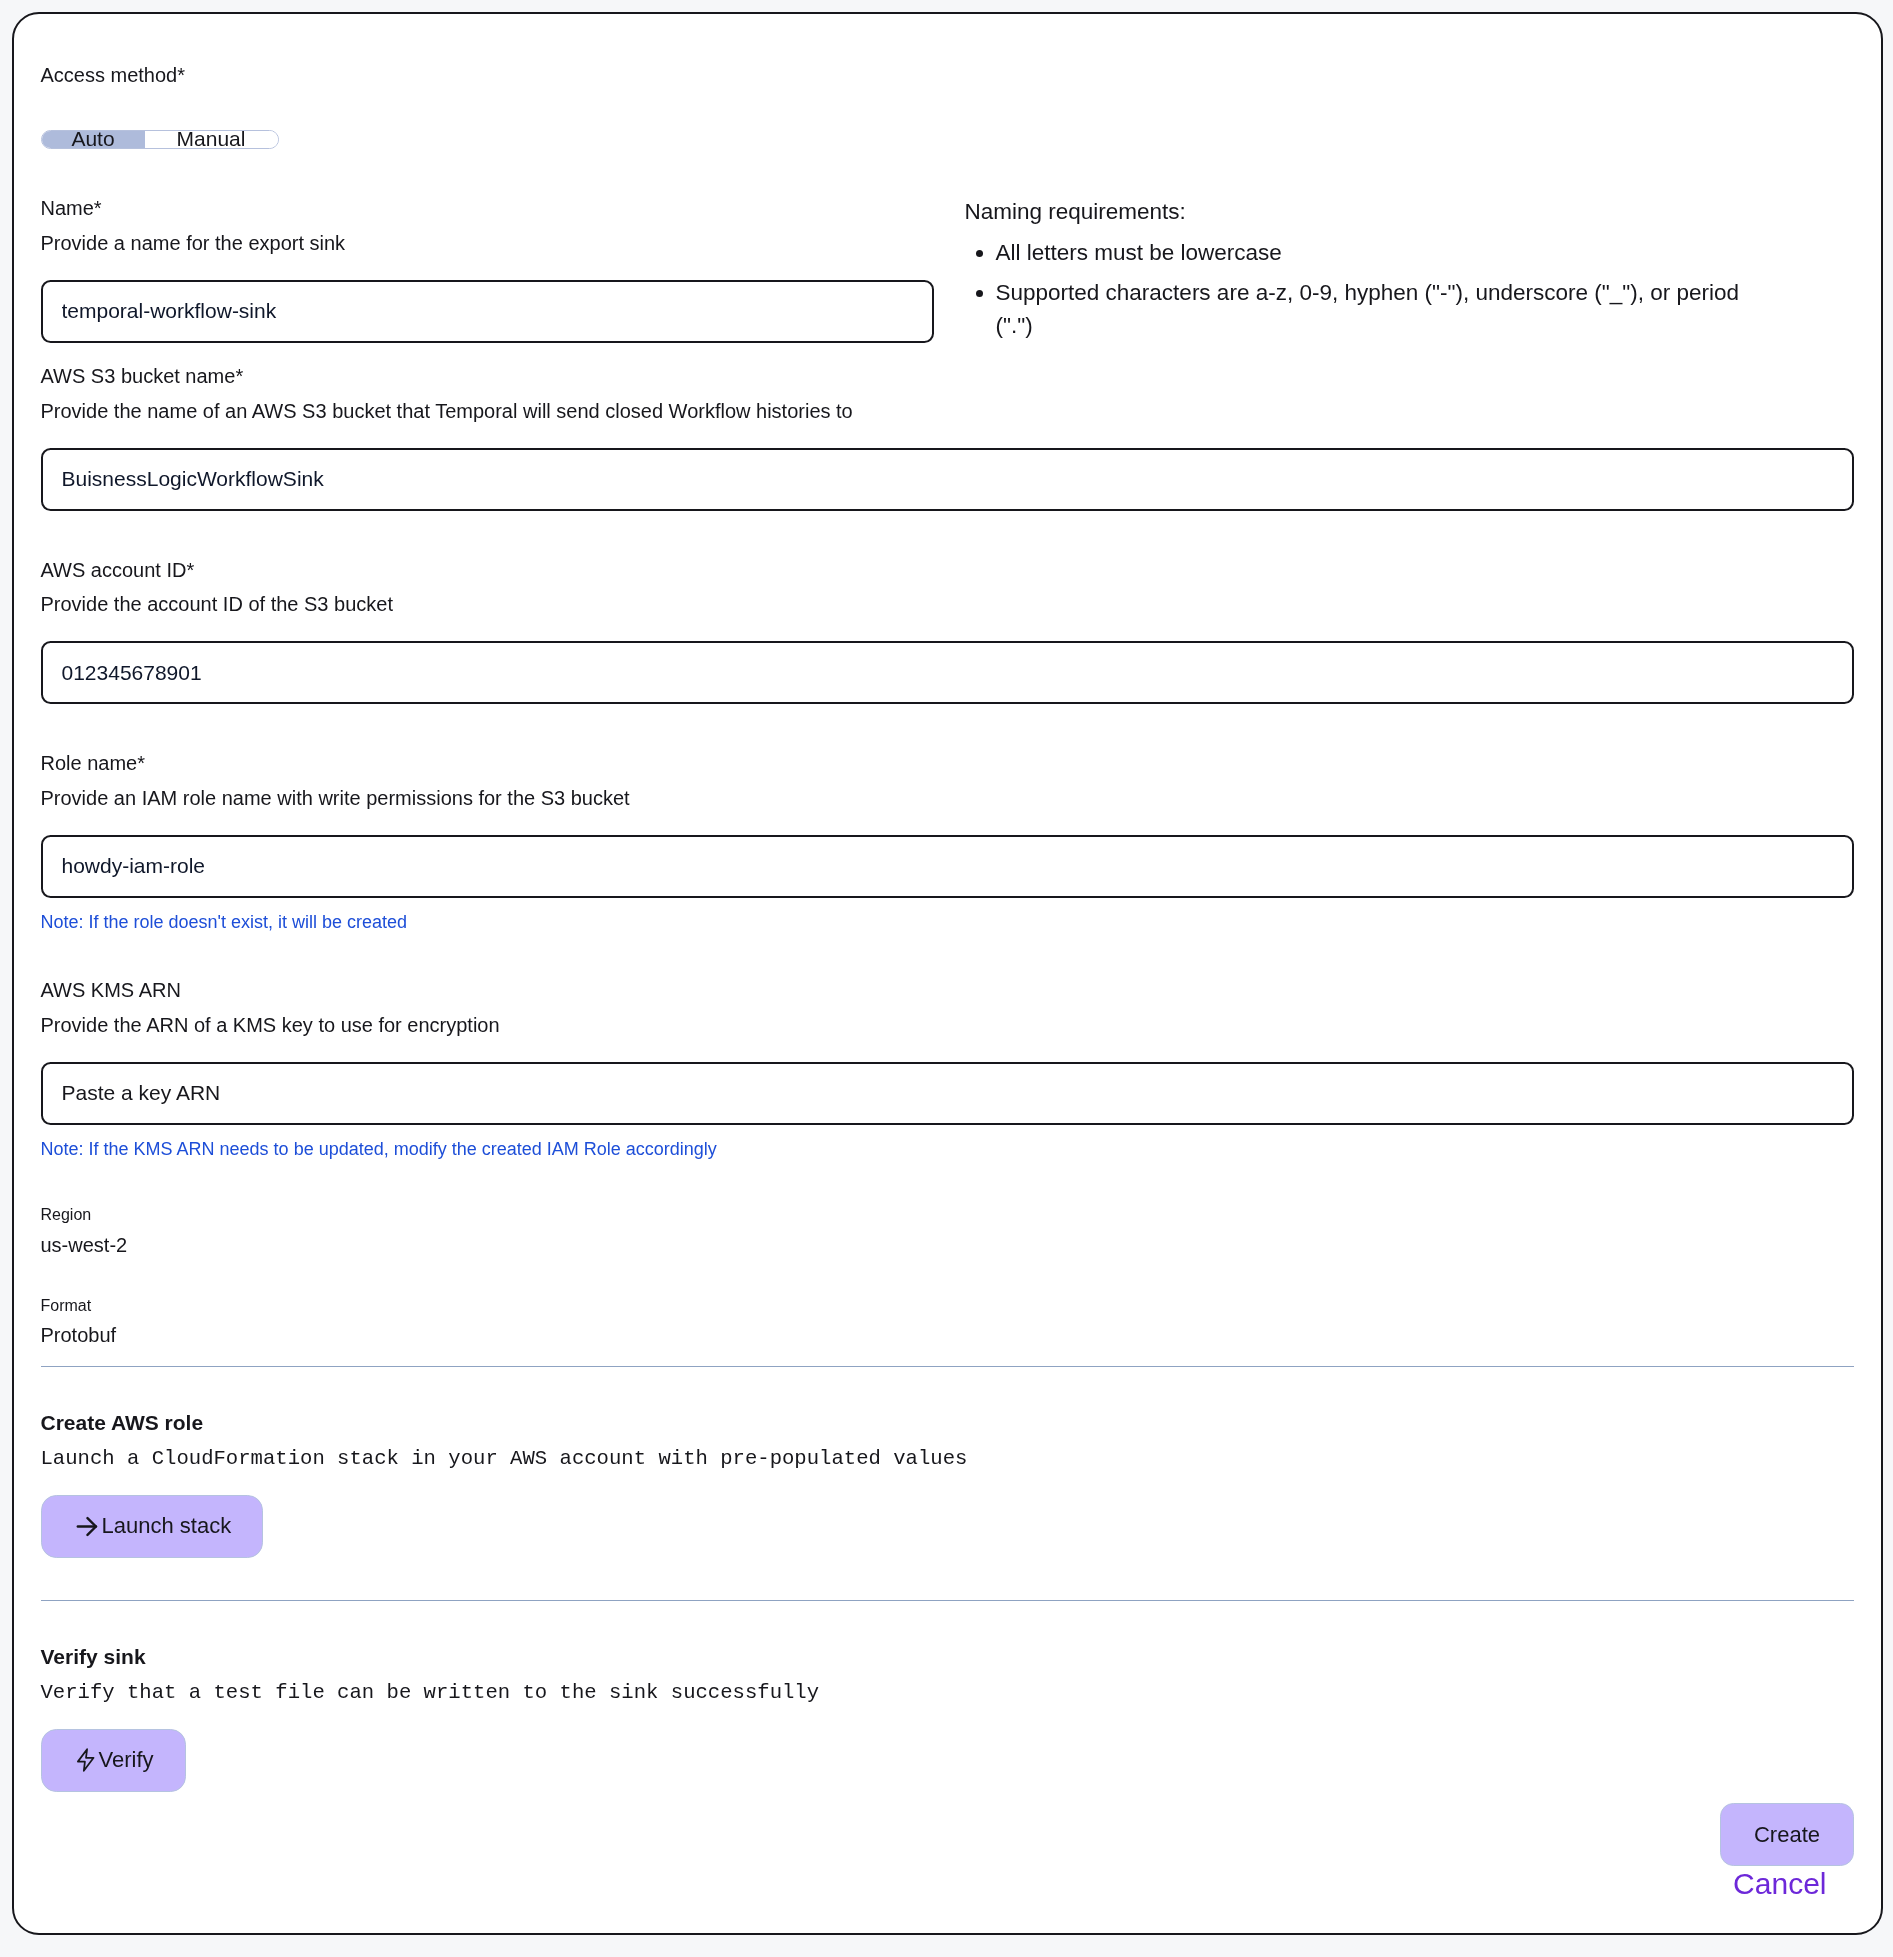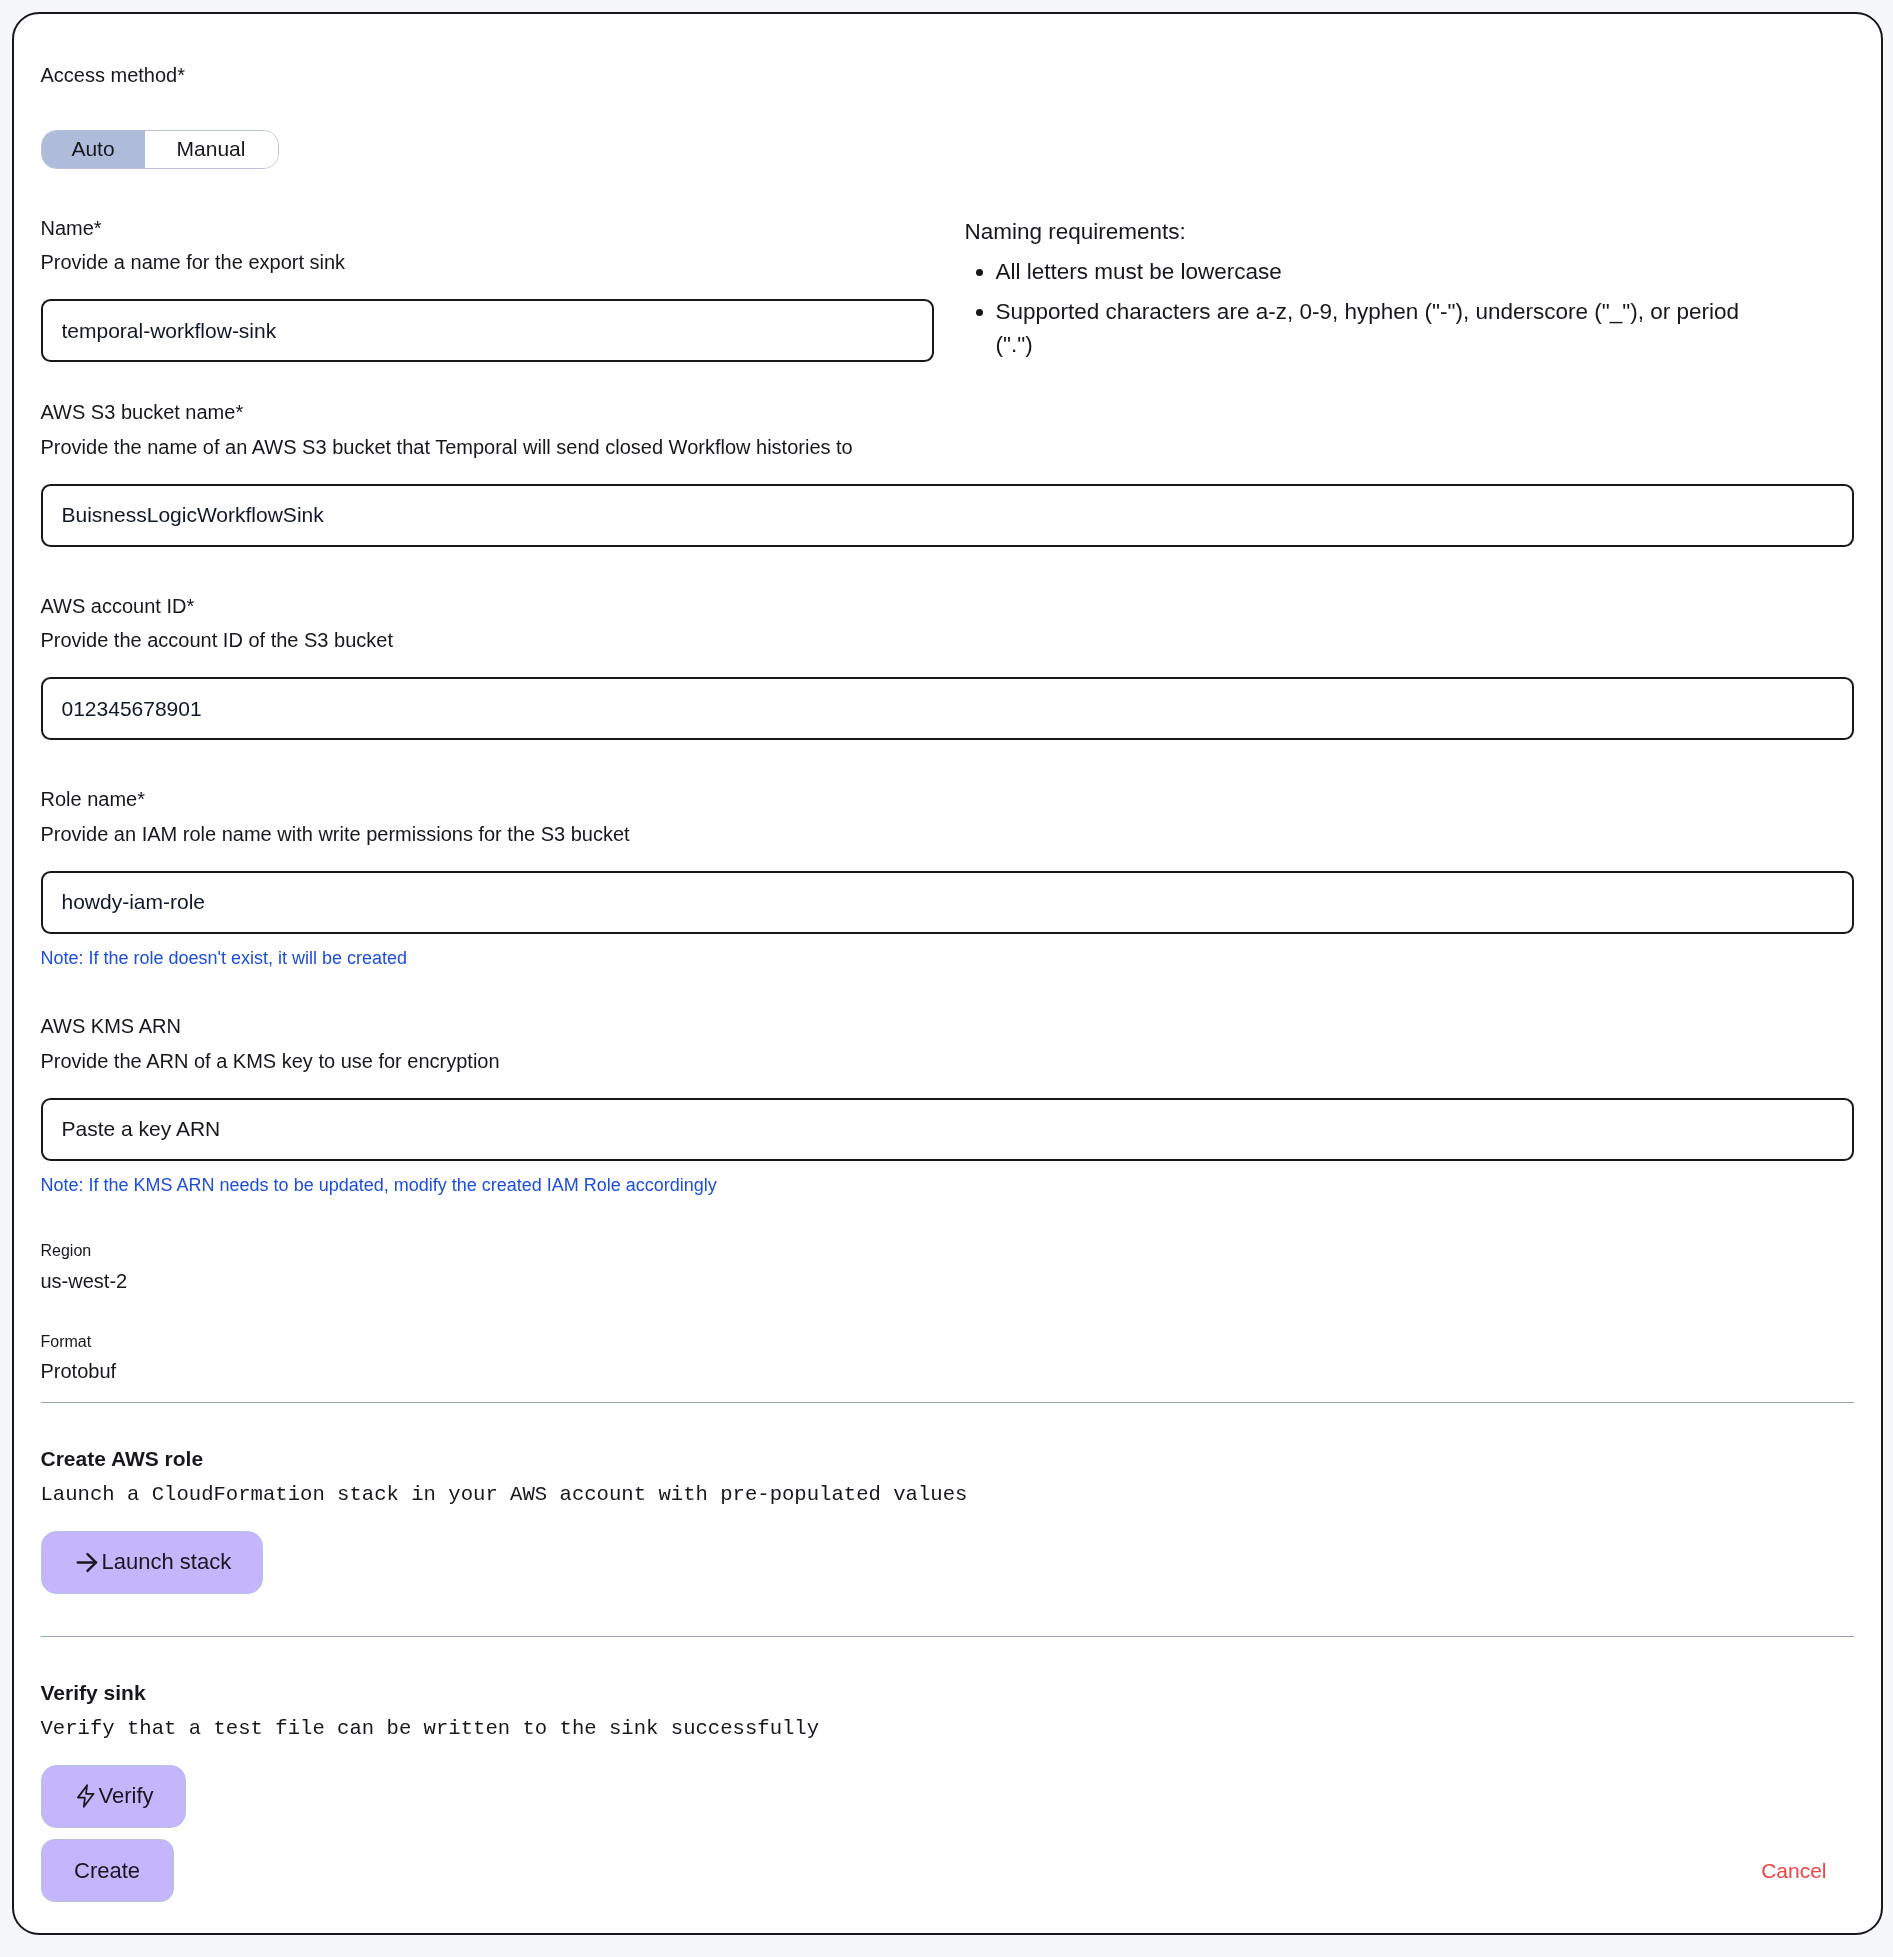--- a/index.html
+++ b/index.html
@@ -102,27 +102,28 @@
     font-size: 22px;
     color: #17171c;
     padding: 0 31px;
     cursor: pointer;
   }
   .btn svg { flex: 0 0 auto; }
   .btn-row { margin-bottom: 29px; }
 
   .footer {
     margin-top: auto;
-    display: flex; align-items: center; justify-content: space-between;
+    display: flex; align-items: flex-end; justify-content: space-between;
     padding-bottom: 1.9px;
+    flex-direction: column;
   }
   .btn-create { padding: 0 32.5px; border-radius: 13.4px; }
   .cancel-link {
     background: none; border: none;
-    font-family: inherit; font-size: 21px; color: #ef4444;
+    font-family: inherit; font-size: 30px; color: #6d28d9;
     margin-right: 21px;
     cursor: pointer;
   }
 </style>
 </head>
 <body>
 
 <div class="card">
 
   <div class="label access-label">Access method*</div>

